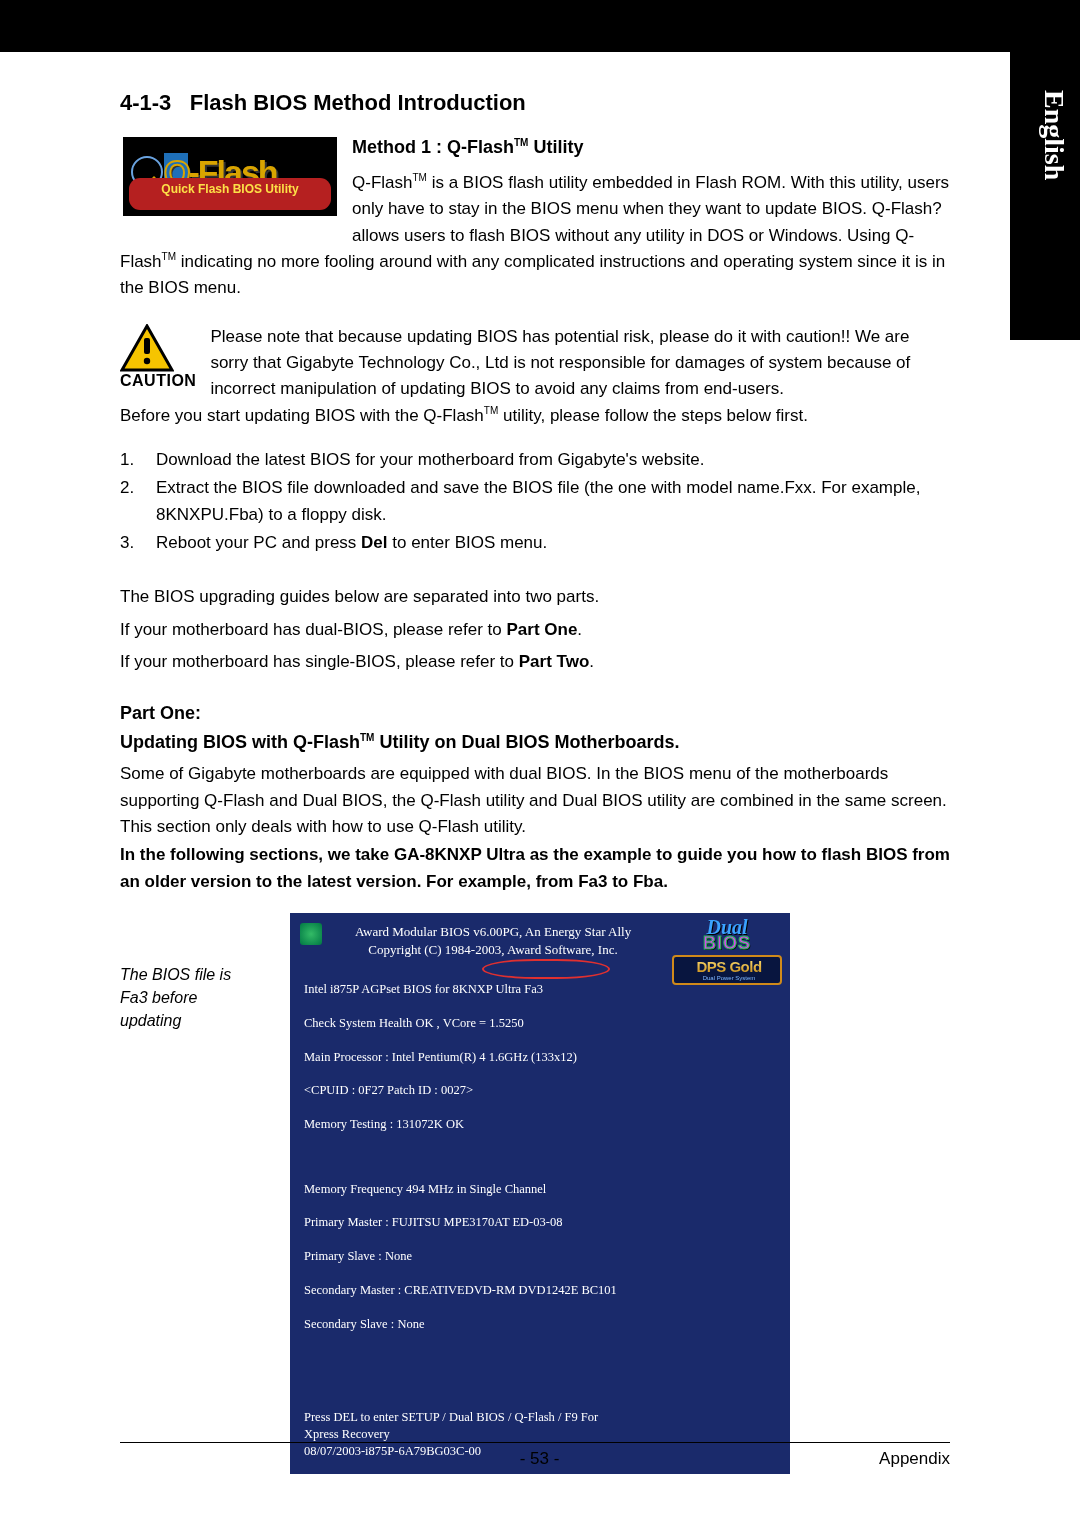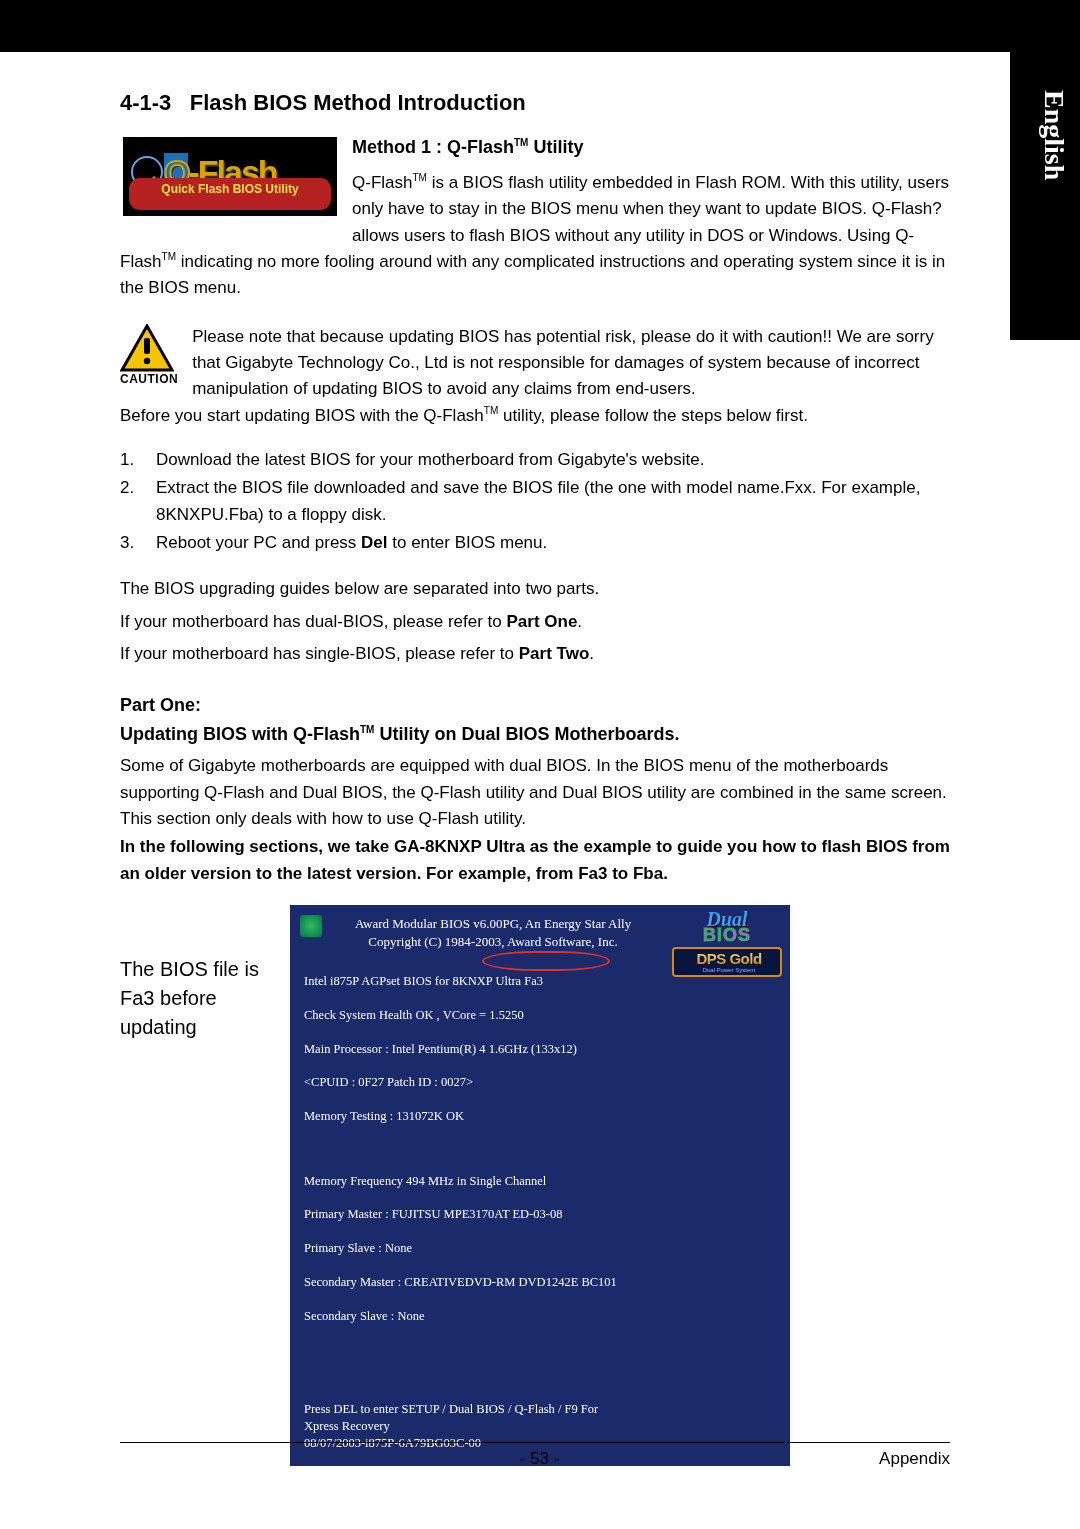--- a/index.html
+++ b/index.html
@@ -137,21 +137,21 @@
     flex: 0 0 58px;
     text-align: center;
   }
   .caution-triangle {
     width: 54px;
     height: 48px;
     position: relative;
   }
   .caution-triangle svg { width: 54px; height: 48px; }
   .caution-label {
-    font-size: 12px;
+    font-size: 16px;
     font-weight: bold;
     letter-spacing: 0.5px;
   }
   .caution-text {
     flex: 1;
     font-size: 17px;
     line-height: 1.55;
   }
   .subheading {
     font-weight: bold;
@@ -180,23 +180,24 @@
     width: 28px;
   }
   .part-row {
     display: flex;
     align-items: flex-start;
     gap: 30px;
     margin-top: 18px;
   }
   .part-caption {
     width: 140px;
-    font-size: 20px;
+    font-size: 16px;
     line-height: 1.45;
     padding-top: 50px;
+    font-style: italic;
   }
   .bios-screen {
     width: 500px;
     background: #1a2a6b;
     color: #fff;
     font-family: "Times New Roman", serif;
     font-size: 13px;
     padding: 10px 14px 14px 14px;
     position: relative;
     min-height: 320px;
@@ -347,21 +348,21 @@
     </p>
 
     <ol class="steps" style="margin-top:18px">
       <li>Download the latest BIOS for your motherboard from Gigabyte's website.</li>
       <li>Extract the BIOS file downloaded and save the BIOS file (the one with model name.Fxx. For example, 8KNXPU.Fba) to a floppy disk.</li>
       <li>
         <span>Reboot your PC and press </span><b>Del</b><span> to enter BIOS menu.</span>
       </li>
     </ol>
 
-    <div class="body-text" style="margin-top:20px">
+    <div class="body-text" style="margin-top:28px">
       <p>The BIOS upgrading guides below are separated into two parts.</p>
       <p>
         <span>If your motherboard has dual-BIOS, please refer to </span><b>Part One</b><span>.</span>
       </p>
       <p>
         <span>If your motherboard has single-BIOS, please refer to </span><b>Part Two</b><span>.</span>
       </p>
     </div>
 
     <div class="subheading" style="margin-top:28px">Part One:</div>

